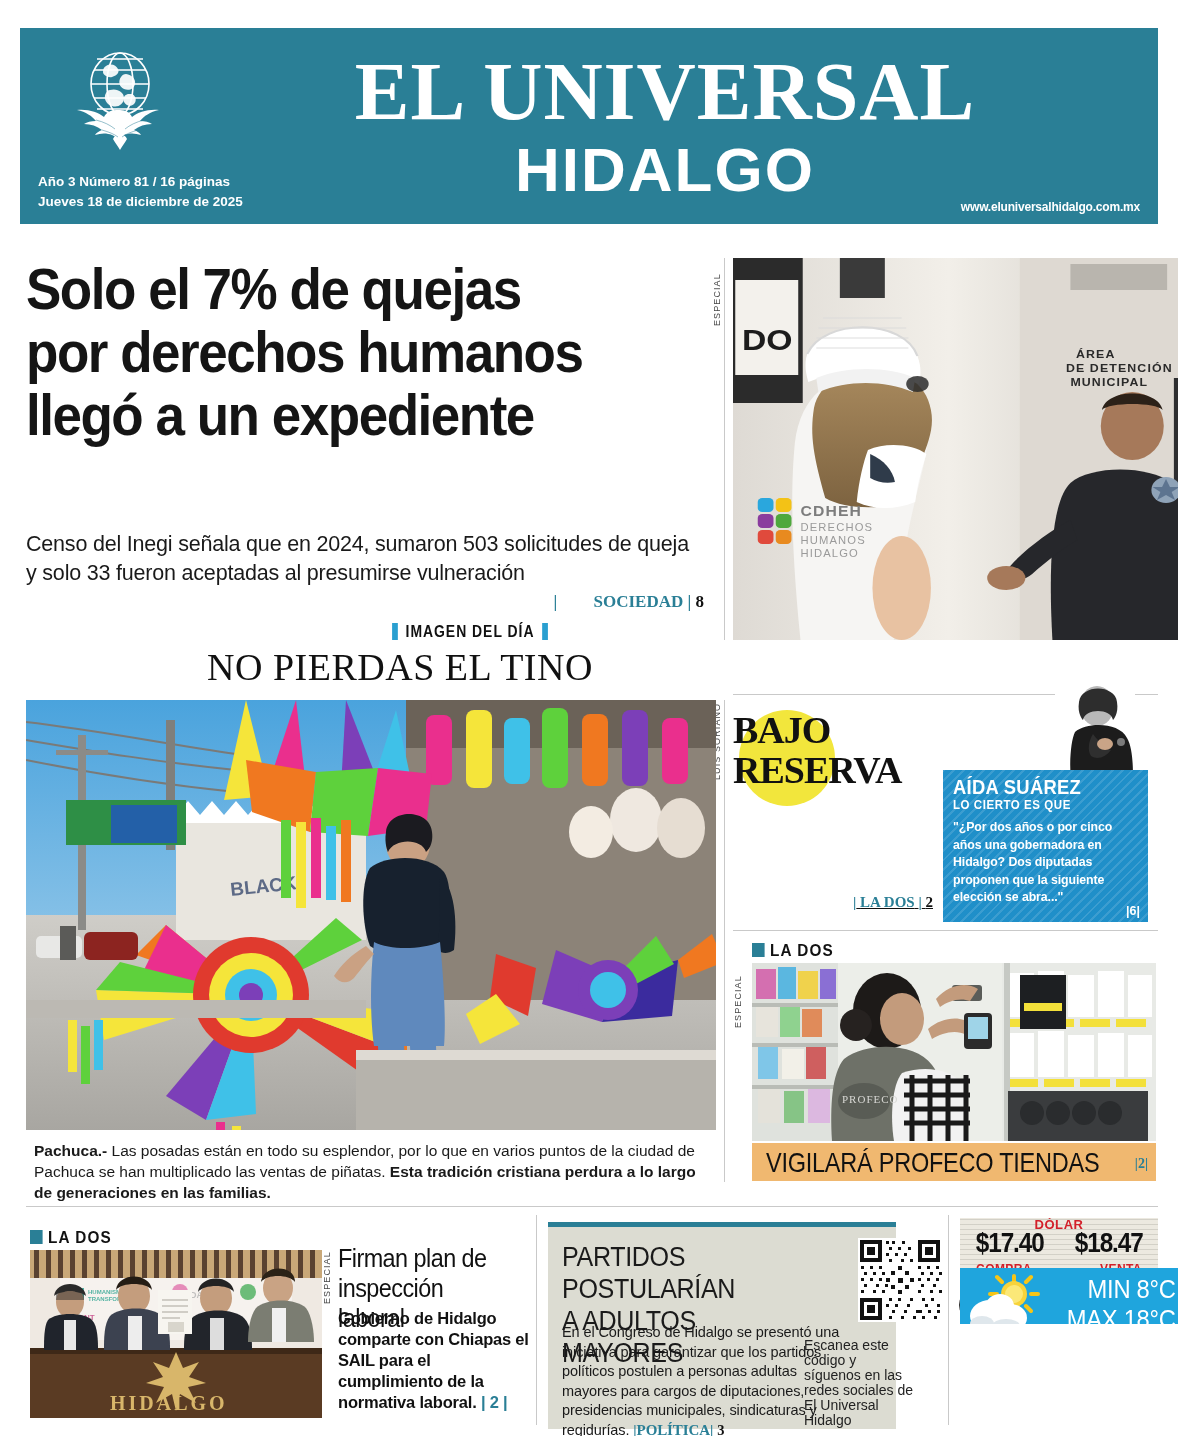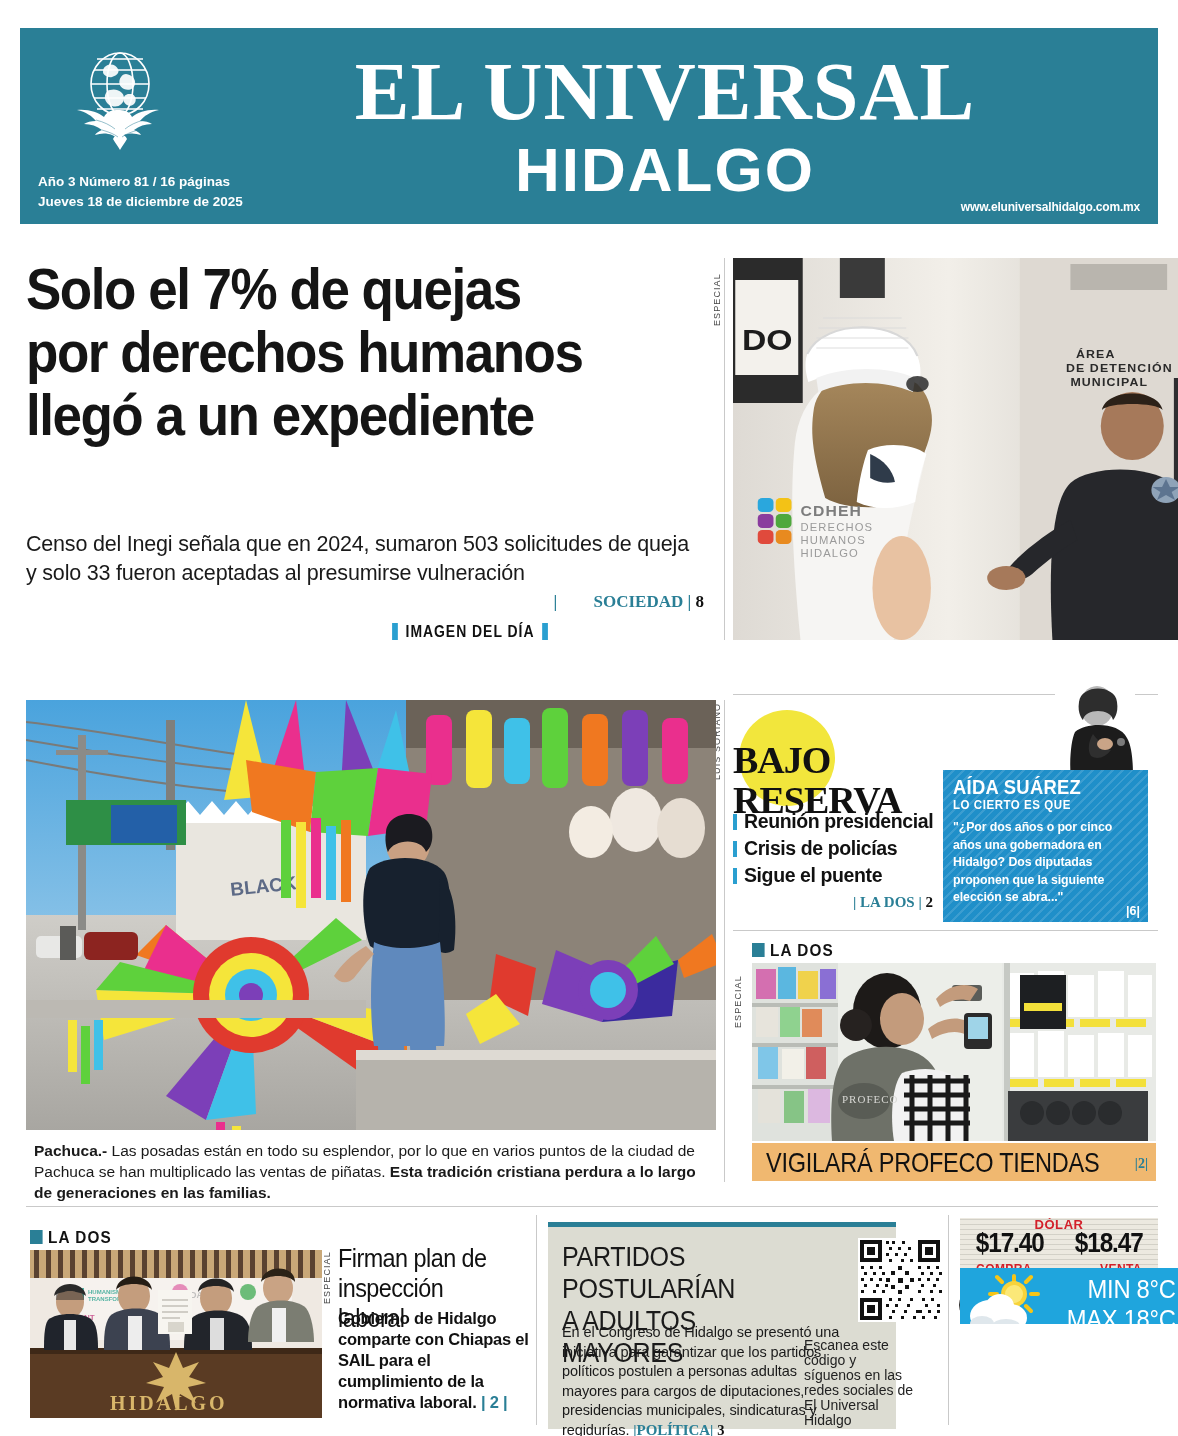--- a/index.html
+++ b/index.html
@@ -126,34 +126,34 @@
   
   .br-wrap{position:absolute;left:733px;top:704px;width:200px;height:222px;}
   .br-blob{
     position:absolute;left:6px;top:6px;width:96px;height:96px;
     background:#f2e63c;border-radius:50%;
   }
   .br-title{
     position:absolute;left:0px;top:6px;width:200px;
     font-family:"Liberation Serif", serif;
     font-weight:bold;font-size:38px;line-height:40px;
-    letter-spacing:-1px;color:#111;margin-top:30px;
+    letter-spacing:-1px;color:#111;
   }
   .br-list{position:absolute;left:0px;top:104px;width:200px;}
   .br-item{
     font-weight:bold;font-size:19.5px;line-height:27px;color:#111;
     letter-spacing:-0.4px;white-space:nowrap;
   }
   .br-item .tick{
     display:inline-block;width:4px;height:16px;background:#2a9fd0;
     vertical-align:-2px;margin-right:7px;
   }
   .br-foot{
     position:absolute;left:0;top:190px;width:200px;text-align:right;
-    font-family:"Liberation Serif", serif;font-weight:bold;font-size:15px;color:#111;
+    font-family:"Liberation Serif", serif;font-weight:bold;font-size:15px;color:#111;text-decoration:underline;
   }
   .br-foot .sec{color:#2a7f96;}
 
   
   .aida-photo{
     position:absolute;left:1055px;top:680px;width:80px;height:100px;
     overflow:hidden;
   }
   .aida-box{
     position:absolute;left:943px;top:770px;width:205px;height:152px;
@@ -420,20 +420,21 @@
       <text x="60" y="286" font-family="Liberation Sans, sans-serif" font-size="10" fill="#9a9a9a" letter-spacing="1">HUMANOS</text>
       <text x="60" y="299" font-family="Liberation Sans, sans-serif" font-size="10" fill="#9a9a9a" letter-spacing="1">HIDALGO</text>
       <path d="M122 196c12 6 20 16 22 28-8 2-16 0-22-4z" fill="#2f3b4a"></path>
       <ellipse cx="150" cy="330" rx="26" ry="52" fill="#e8c2a2"></ellipse>
     </svg>
   </div>
 
   <div class="idd-kicker">
     <span class="tick"></span><span>IMAGEN DEL DÍA</span><span class="tick"></span>
   </div>
+  <div class="idd-title">NO PIERDAS EL TINO</div>
 
   <div class="vcred" style="left:712px;top:700px;height:80px;">LUIS SORIANO</div>
 
   <div class="pin-photo">
     <svg class="ph" viewBox="0 0 690 430" preserveAspectRatio="none">
       <defs>
         <linearGradient id="sky" x1="0" y1="0" x2="0" y2="1">
           <stop offset="0" stop-color="#4aa3dd"></stop>
             <stop offset="1" stop-color="#bddcf0"></stop>
         </linearGradient>
@@ -564,31 +565,20 @@
   <div class="hrule" style="left:733px;top:930px;width:425px;"></div>
   <div class="hrule" style="left:26px;top:1206px;width:1132px;"></div>
   <div class="vrule" style="left:536px;top:1215px;height:210px;"></div>
   <div class="vrule" style="left:948px;top:1215px;height:210px;"></div>
 
   <div class="br-wrap">
     <div class="br-blob"></div>
     <div class="br-title">
       <div>BAJO</div>
       <div>RESERVA</div>
-    </div>
-    <div class="br-list">
-      <div class="br-item">
-        <span class="tick"></span><span>Reunión presidencial</span>
-      </div>
-      <div class="br-item">
-        <span class="tick"></span><span>Crisis de policías</span>
-      </div>
-      <div class="br-item">
-        <span class="tick"></span><span>Sigue el puente</span>
-      </div>
     </div>
     <div class="br-foot">
       <span class="sec">|</span>
       <span class="sec">LA DOS</span>
       <span class="sec">|</span>
       <span>2</span>
     </div>
   </div>
 
   <div class="aida-photo">

